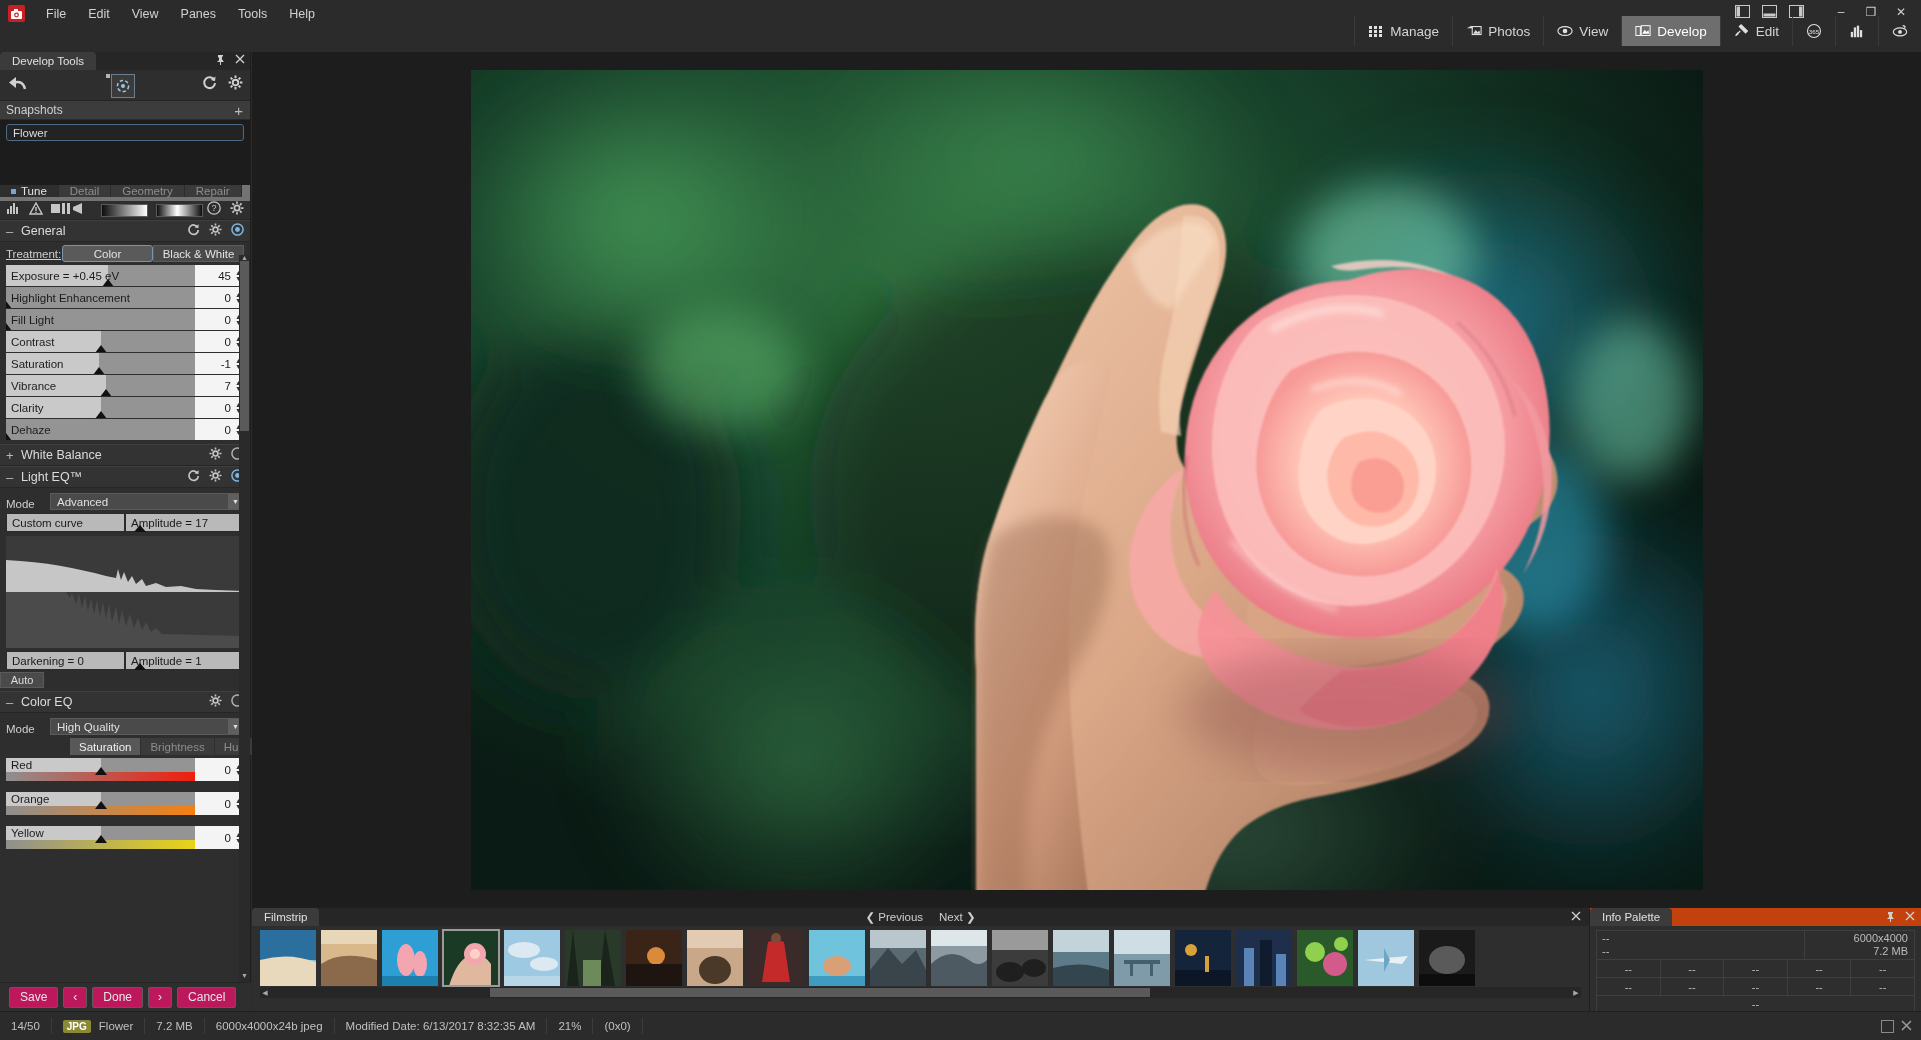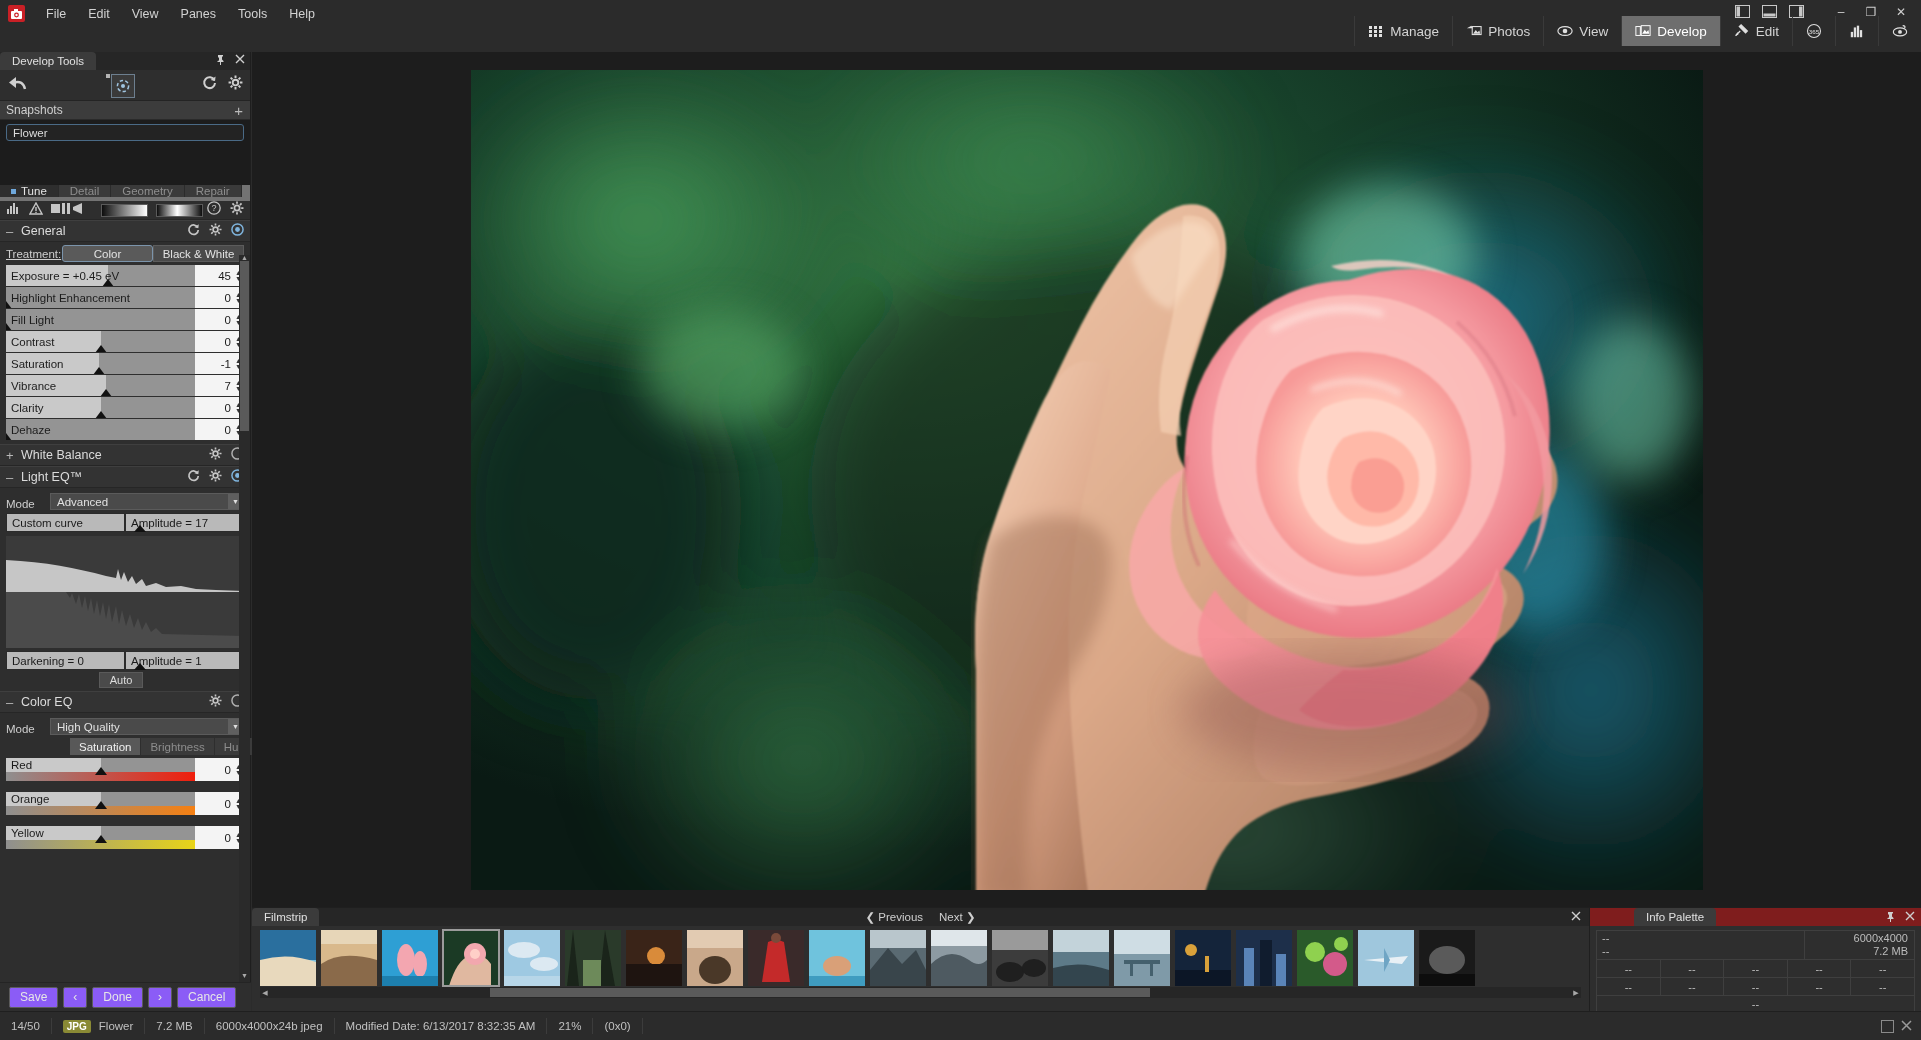--- a/index.html
+++ b/index.html
@@ -185,21 +185,21 @@
   }
   .eq-btn .thumb {
     position: absolute; bottom: -1px; left: 8px; width: 0; height: 0;
     border-left: 6px solid transparent; border-right: 6px solid transparent;
     border-bottom: 7px solid #111;
   }
   .histo-box {
     margin: 4px 6px 0 6px; height: 112px; background: #4e4e4e; position: relative; overflow: hidden;
   }
   .histo-box svg { display: block; width: 100%; height: 100%; }
-  .auto-row { display: flex; justify-content: center; padding: 2px 8px 0 0; }
+  .auto-row { display: flex; justify-content: flex-start; padding: 2px 8px 0 0; }
   .auto-btn {
     width: 44px; height: 16px; background: #4a4a4a; border: 1px solid #5a5a5a;
     font-size: 11px; color: #ddd; display: flex; align-items: center;
     justify-content: center; cursor: default;
   }
 
   
   .ceq-tabs { display: flex; margin: 3px 6px 0 70px; height: 17px; }
   .ceq-tab {
     font-size: 11.5px; padding: 0 9px; display: flex; align-items: center;
@@ -232,21 +232,21 @@
   }
   .lp-up { top: -2px; } .lp-dn { bottom: 2px; }
 
   
   .actionbar {
     position: absolute; left: 0; bottom: 29px; width: 251px; height: 29px;
     background: #2e2e2e; display: flex; align-items: center; gap: 5px; padding-left: 9px;
     border-top: 1px solid #242424;
   }
   .act-btn {
-    height: 21px; background: #8b5cf6; border: 1px solid #5c5c5c; border-radius: 2px;
+    height: 21px; background: #be185d; border: 1px solid #5c5c5c; border-radius: 2px;
     color: #e6e6e6; font-size: 12px; display: flex; align-items: center;
     justify-content: center; cursor: default; padding: 0 10px;
   }
   .act-nav { width: 24px; padding: 0; font-size: 12px; }
 
   
   .statusbar {
     position: absolute; left: 0; bottom: 0; width: 1921px; height: 29px;
     background: #2b2b2b; display: flex; align-items: center;
     font-size: 11.5px; color: #c0c0c0; border-top: 1px solid #1f1f1f;
@@ -342,21 +342,21 @@
   .fs-arr {
     position: absolute; width: 10px; height: 9px; top: 1px; color: #a8a8a8;
     font-size: 7px; display: flex; align-items: center; justify-content: center;
   }
 
   
   .infopal {
     position: absolute; right: 0; bottom: 29px; width: 332px; height: 104px;
     background: #2e2e2e; border-left: 1px solid #1f1f1f; border-top: 1px solid #1f1f1f;
   }
-  .ip-head { height: 18px; background: #7f1d1d; display: flex; align-items: flex-end; position: relative; padding-left: 44px; }
+  .ip-head { height: 18px; background: #c2410c; display: flex; align-items: flex-end; position: relative; }
   .ip-tab {
     background: #3b3b3b; color: #e0e0e0; font-size: 11.5px;
     padding: 3px 12px; border-radius: 4px 4px 0 0; cursor: default;
   }
   .ip-tools { position: absolute; right: 6px; bottom: 2px; display: flex; gap: 9px; }
   .ip-grid {
     margin: 4px 6px 0 6px; border: 1px solid #3f3f3f; font-size: 11px; color: #bdbdbd;
   }
   .ip-r1 { display: flex; height: 28px; }
   .ip-r1 .l { flex: 1; padding: 1px 0 0 5px; line-height: 13px; }

